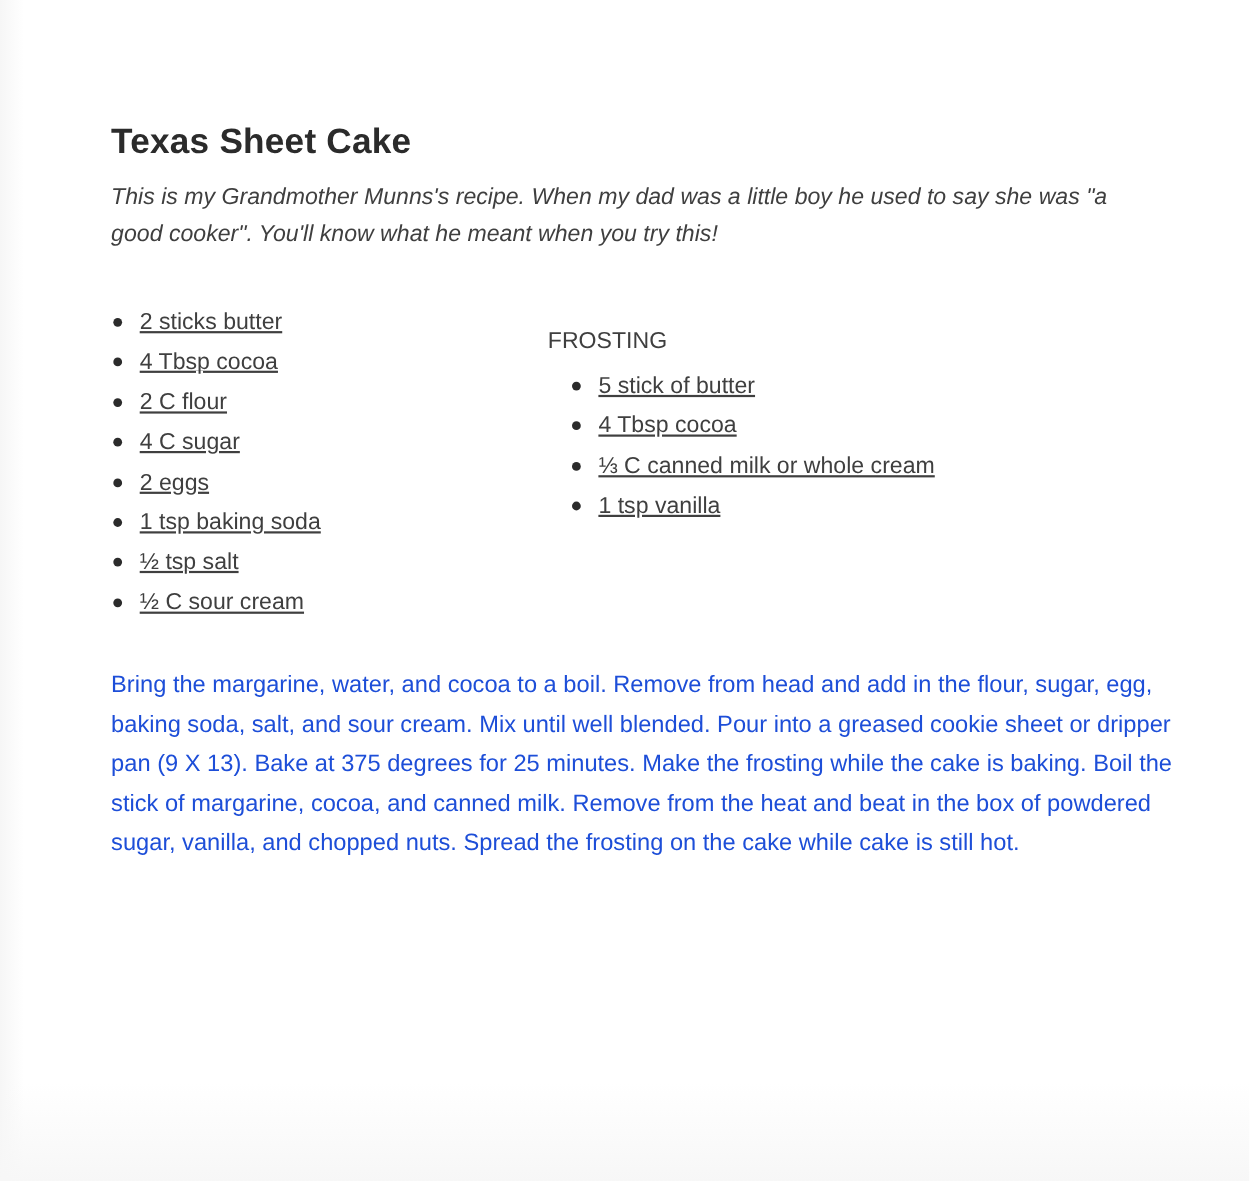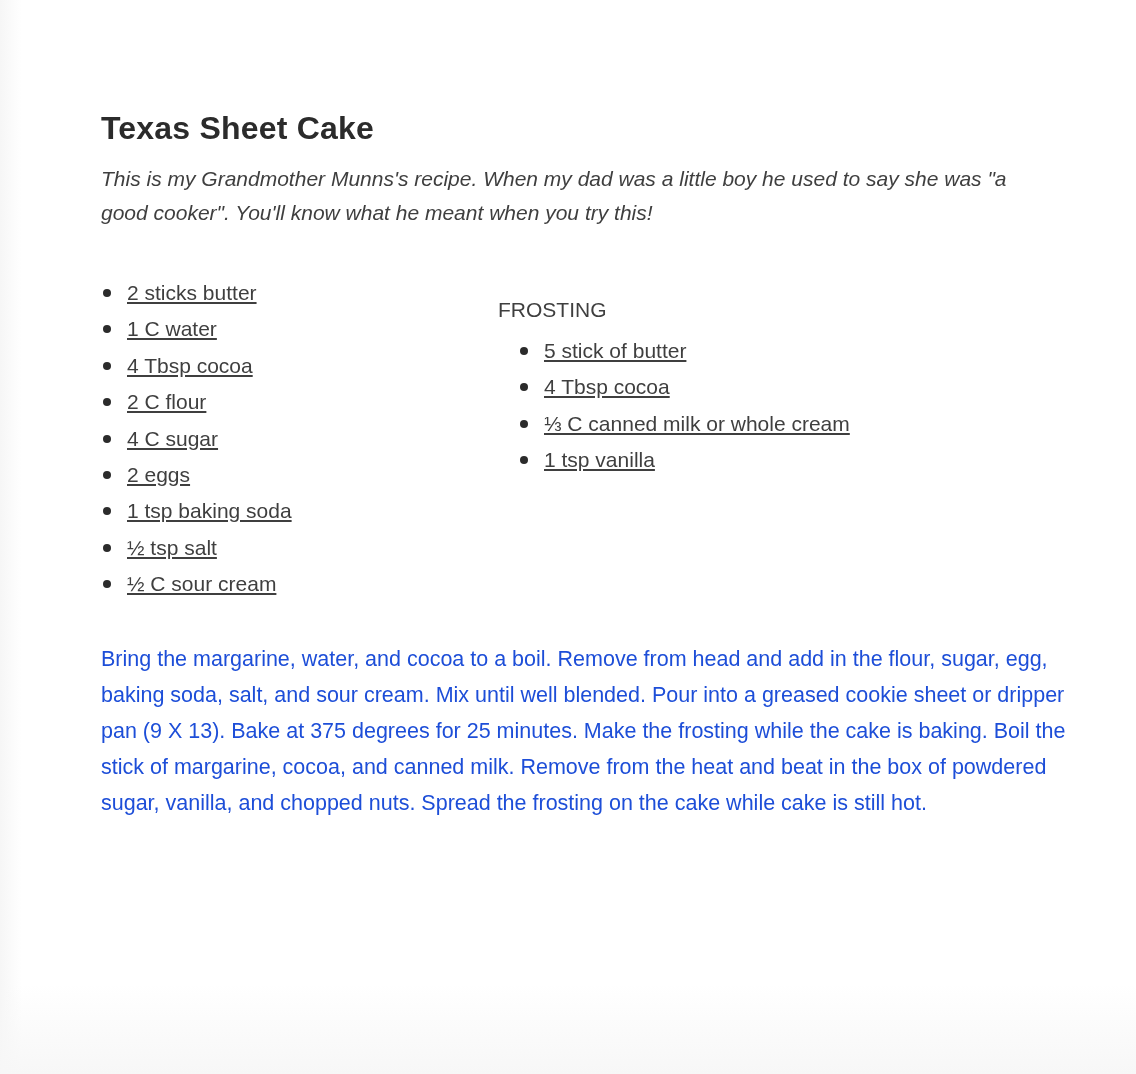--- a/index.html
+++ b/index.html
@@ -115,21 +115,20 @@
 
   <div class="content">
     <h1 class="title">Texas Sheet Cake</h1>
 
     <p class="desc">This is my Grandmother Munns's recipe. When my dad was a little boy he used to say she was "a good cooker". You'll know what he meant when you try this!</p>
 
     <div class="columns">
       <div class="col-left">
         <ul class="ing-list">
             <li>2 sticks butter</li>
-            <li>1 C water</li>
             <li>4 Tbsp cocoa</li>
             <li>2 C flour</li>
             <li>4 C sugar</li>
             <li>2 eggs</li>
             <li>1 tsp baking soda</li>
             <li>½ tsp salt</li>
             <li>½ C sour cream</li>
           </ul>
       </div>
 

